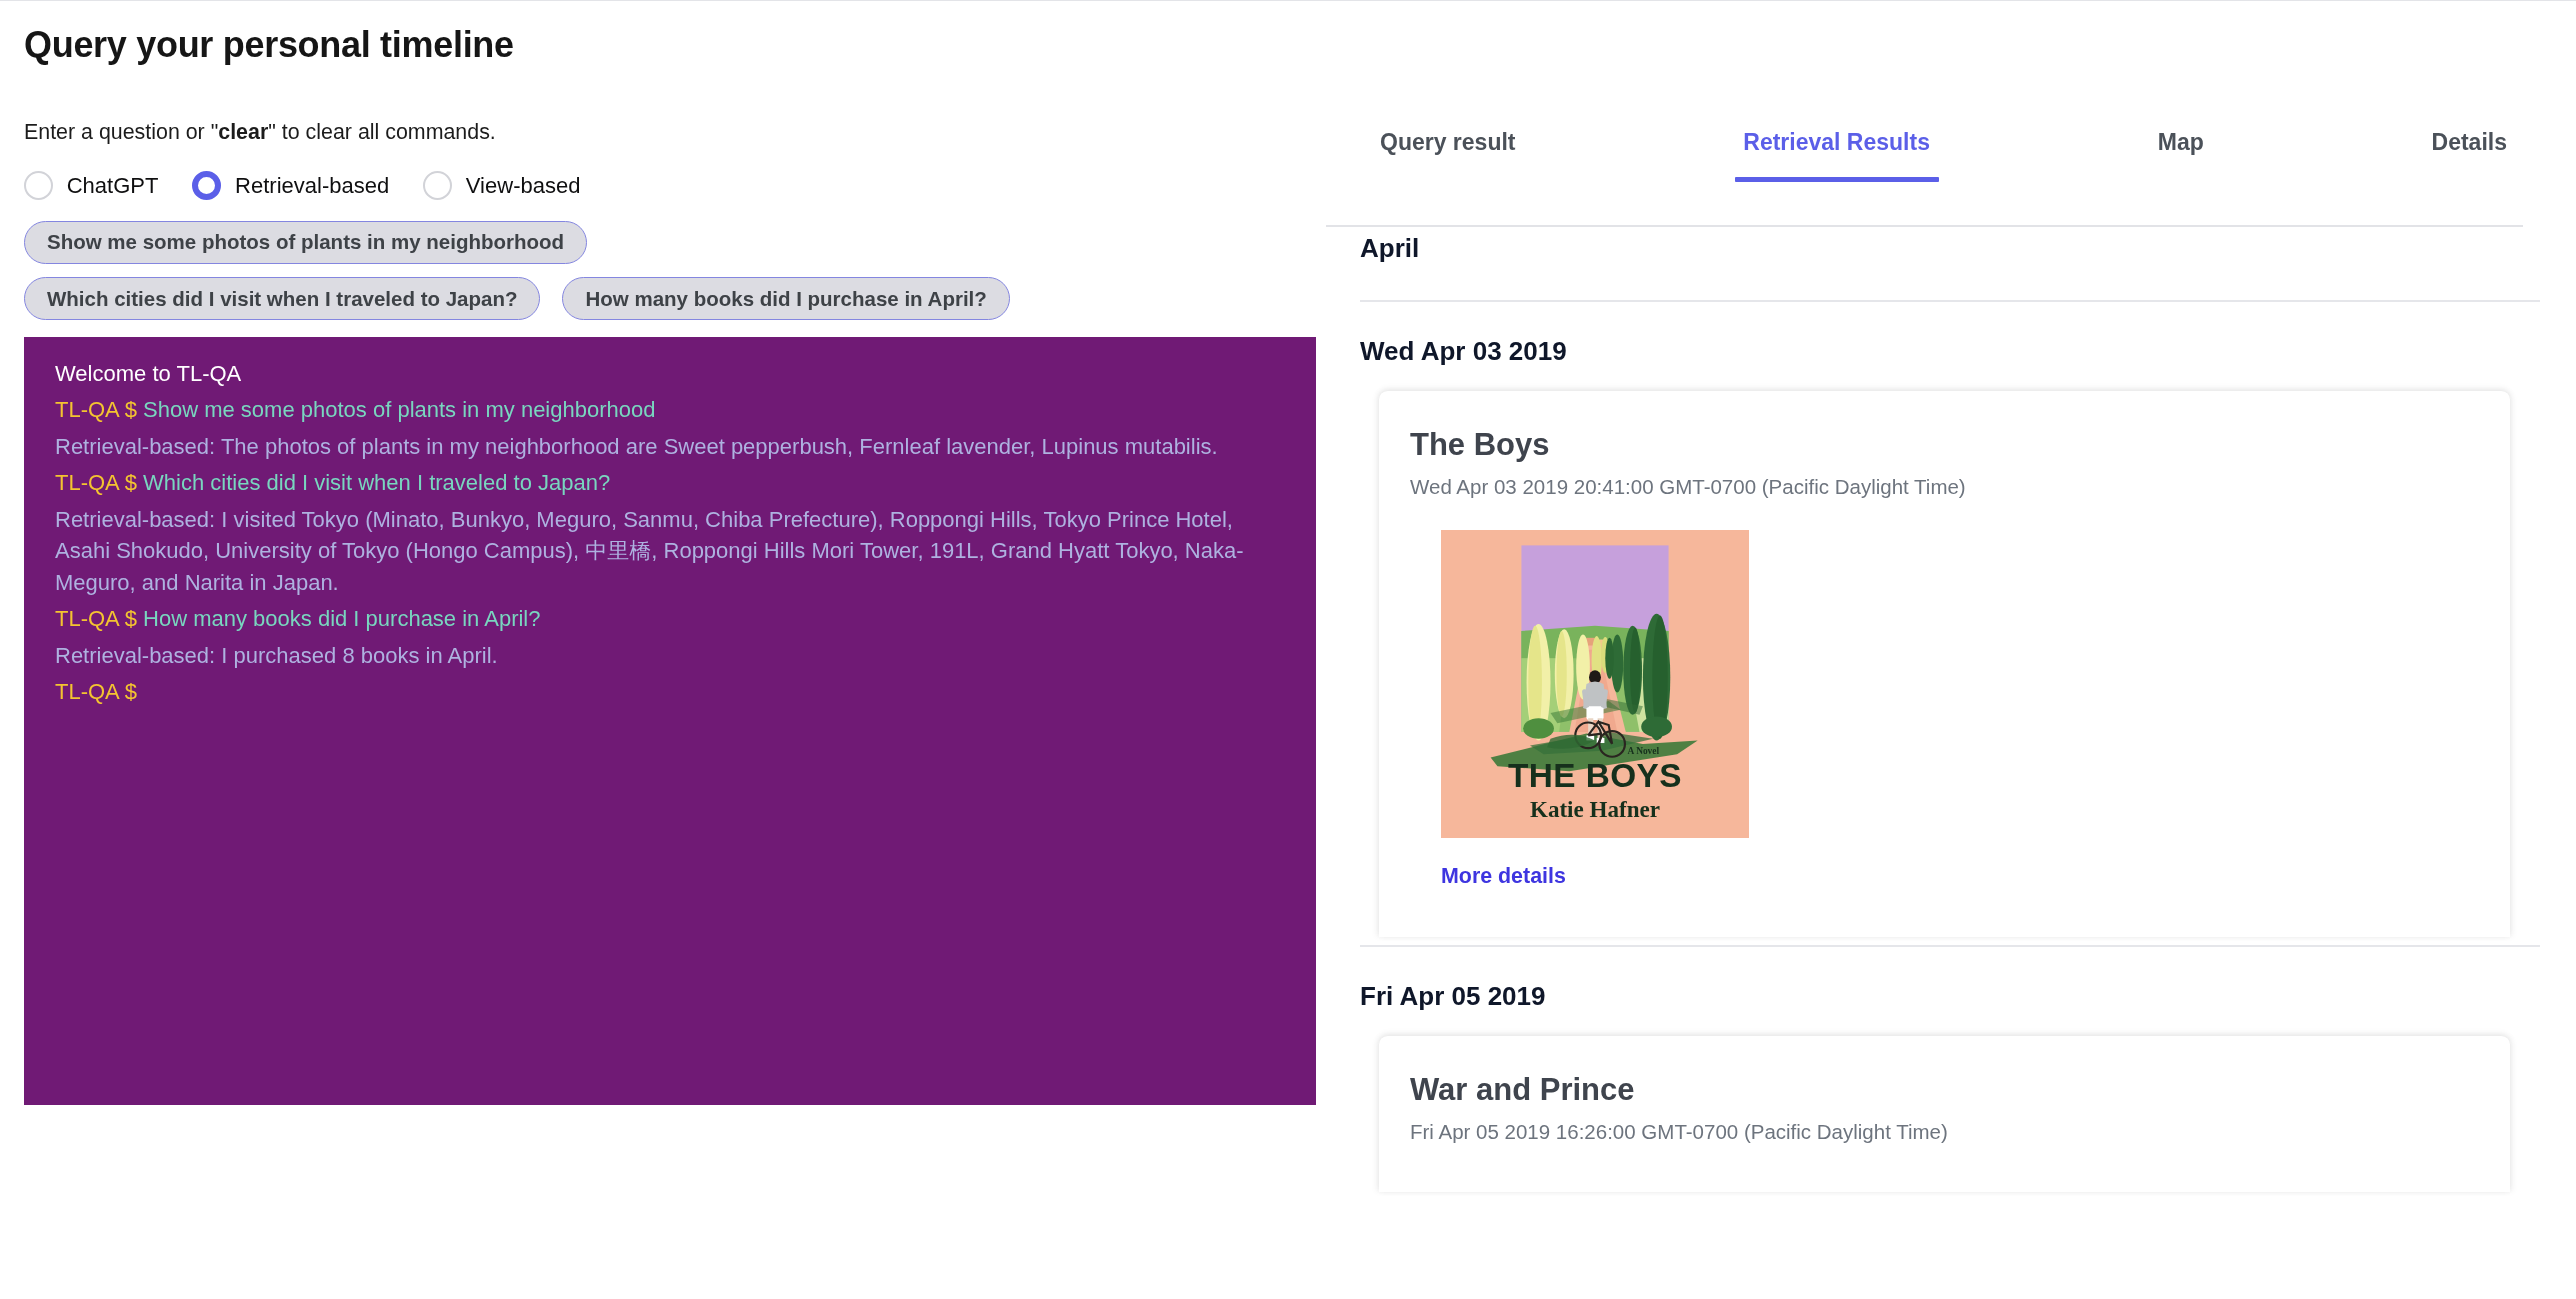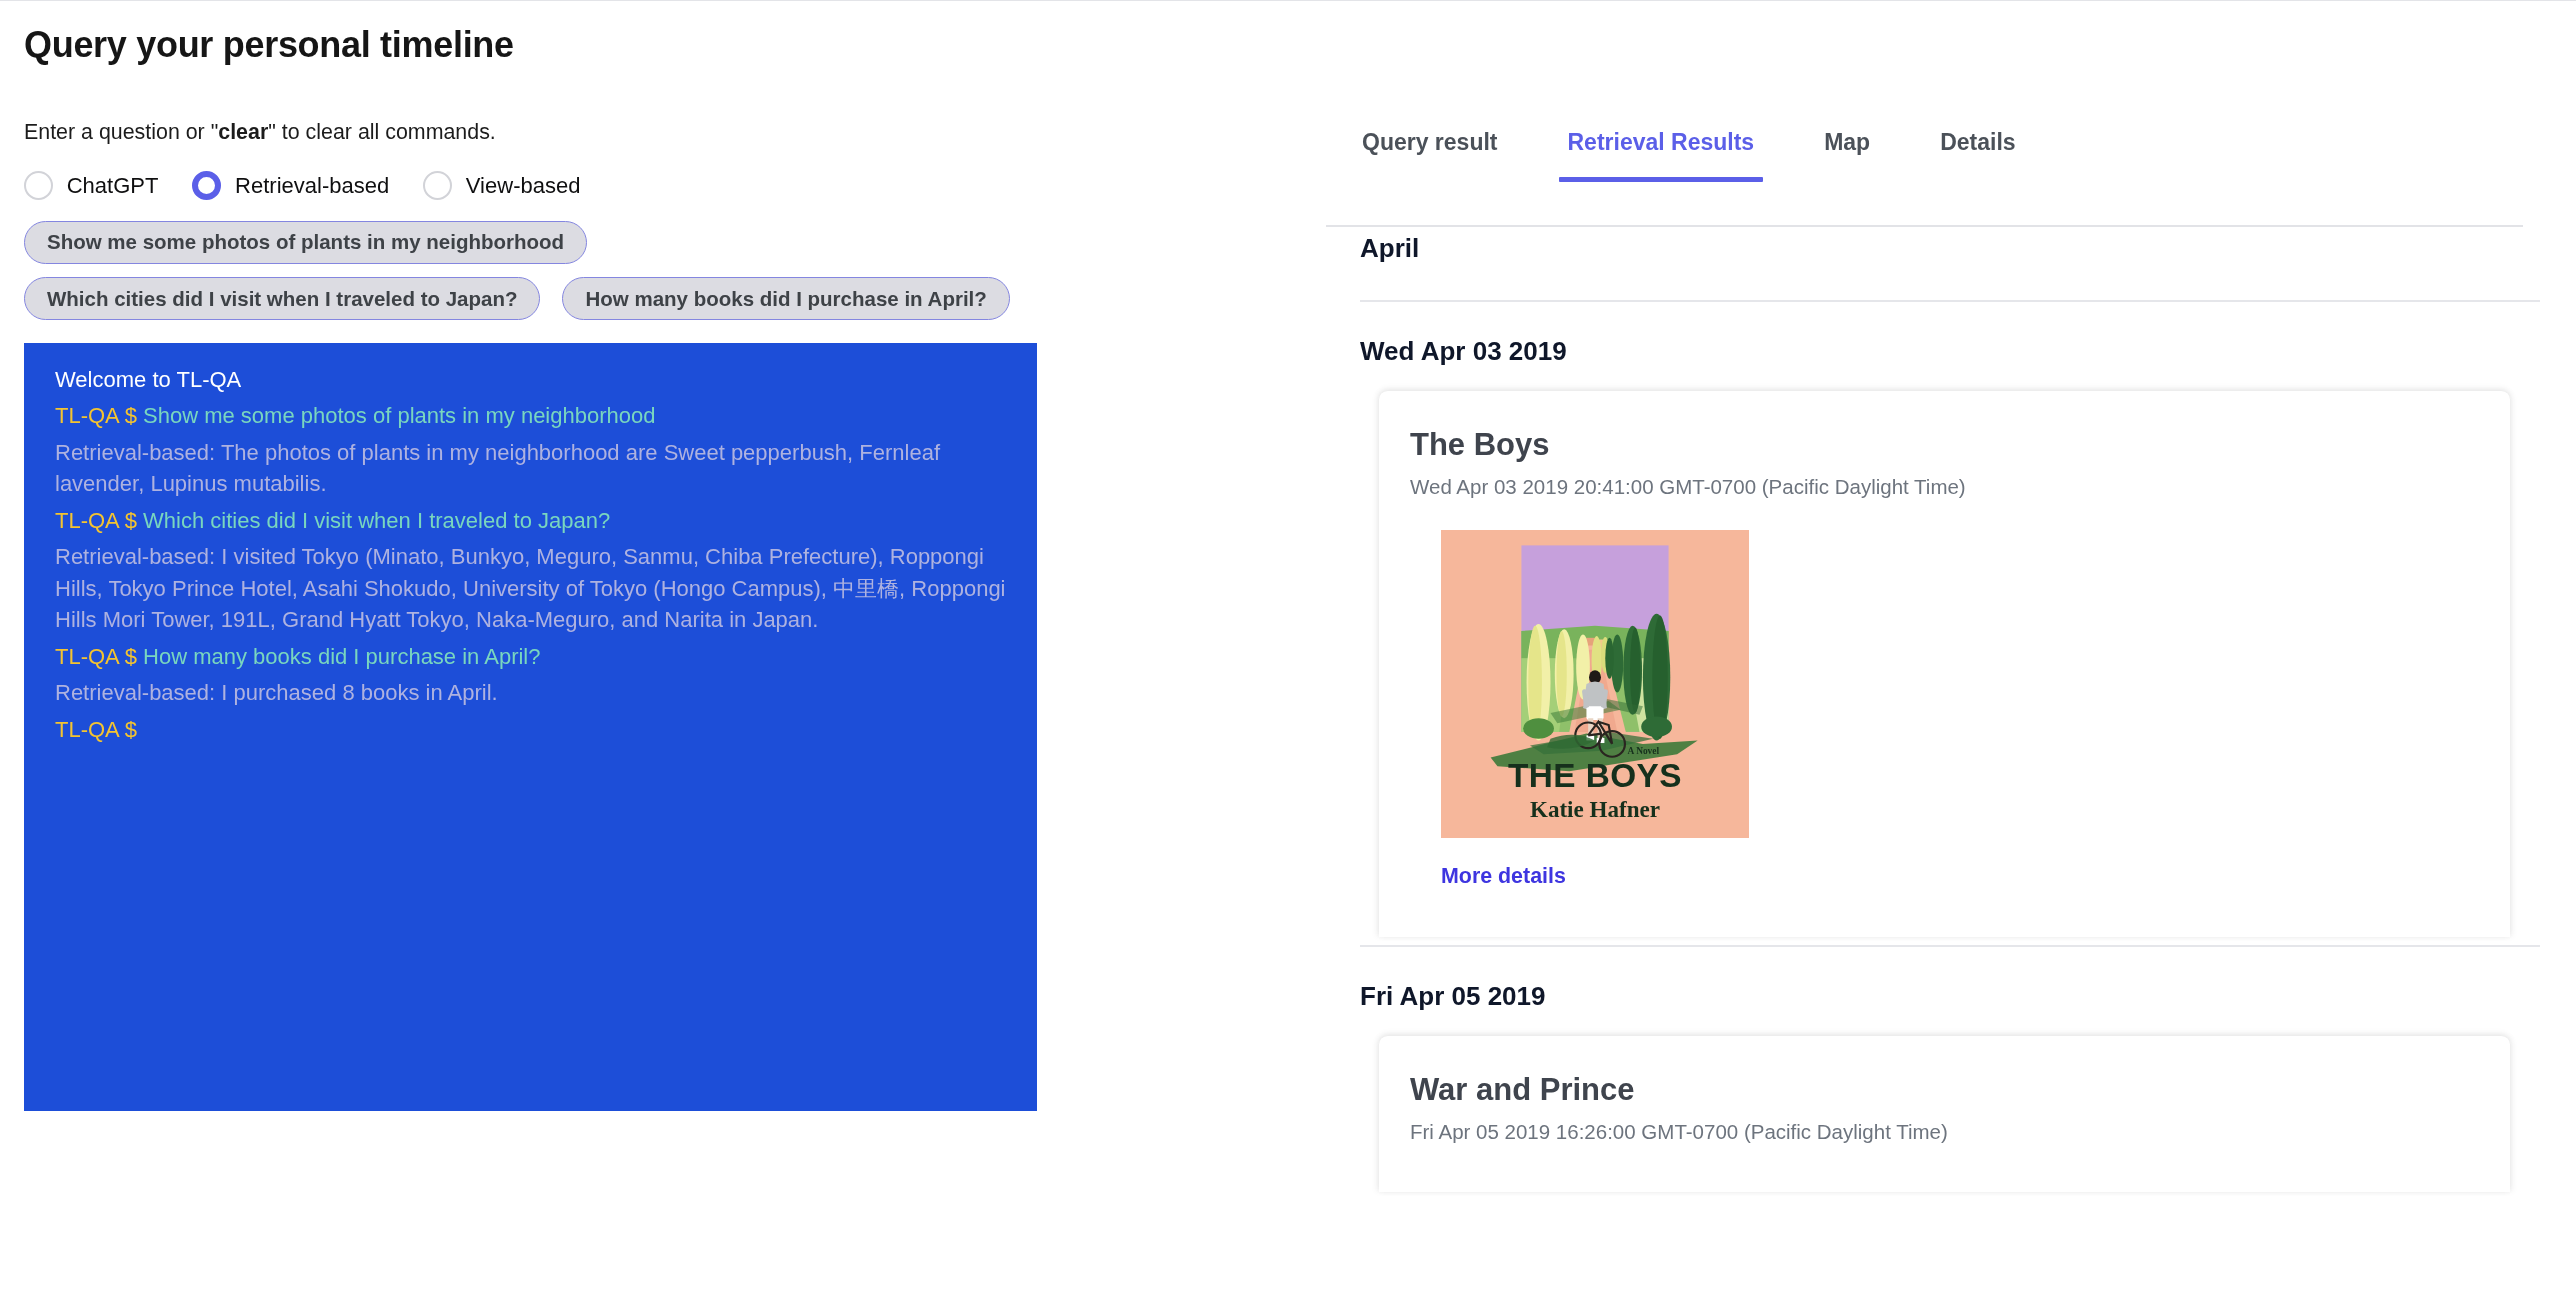--- a/index.html
+++ b/index.html
@@ -88,24 +88,24 @@
     border: 1.7px solid #8486e0;
     color: #3e4247;
     font-size: 20.5px;
     font-weight: bold;
     white-space: nowrap;
     cursor: pointer;
   }
 
   
   .terminal {
-    margin-top: 23px;
-    width: 1013px;
+    margin-top: 17px;
+    width: 1292px;
     height: 768px;
-    background: #1d4ed8;
+    background: #701a75;
     color: #ffffff;
     padding: 20.5px 27px 20.5px 31px;
     font-size: 22px;
     line-height: 1.43;
     overflow: hidden;
   }
   .term-line { margin: 0 0 5.1px 0; word-wrap: break-word; }
   .t-welcome { color: #ffffff; }
   .t-prompt  { color: #f4c430; }
   .t-cmd     { color: #79d6bf; }
@@ -113,26 +113,27 @@
 
   
   .right-col {
     position: absolute;
     left: 1326px; top: 0;
     width: 1250px; height: 1300px;
     padding: 0;
   }
   .tabs {
     position: relative;
-    margin: 128px 0 0 36px;
+    margin: 128px 0 0 54px;
     width: 1180px;
     height: 58px;
     display: flex;
     align-items: flex-start;
     gap: 17px;
+    justify-content: space-between;
   }
   .tab {
     position: relative;
     font-size: 23px;
     font-weight: bold;
     color: #4b5159;
     padding: 0 0 26px 0;
     margin-right: 53px;
     cursor: pointer;
     white-space: nowrap;

